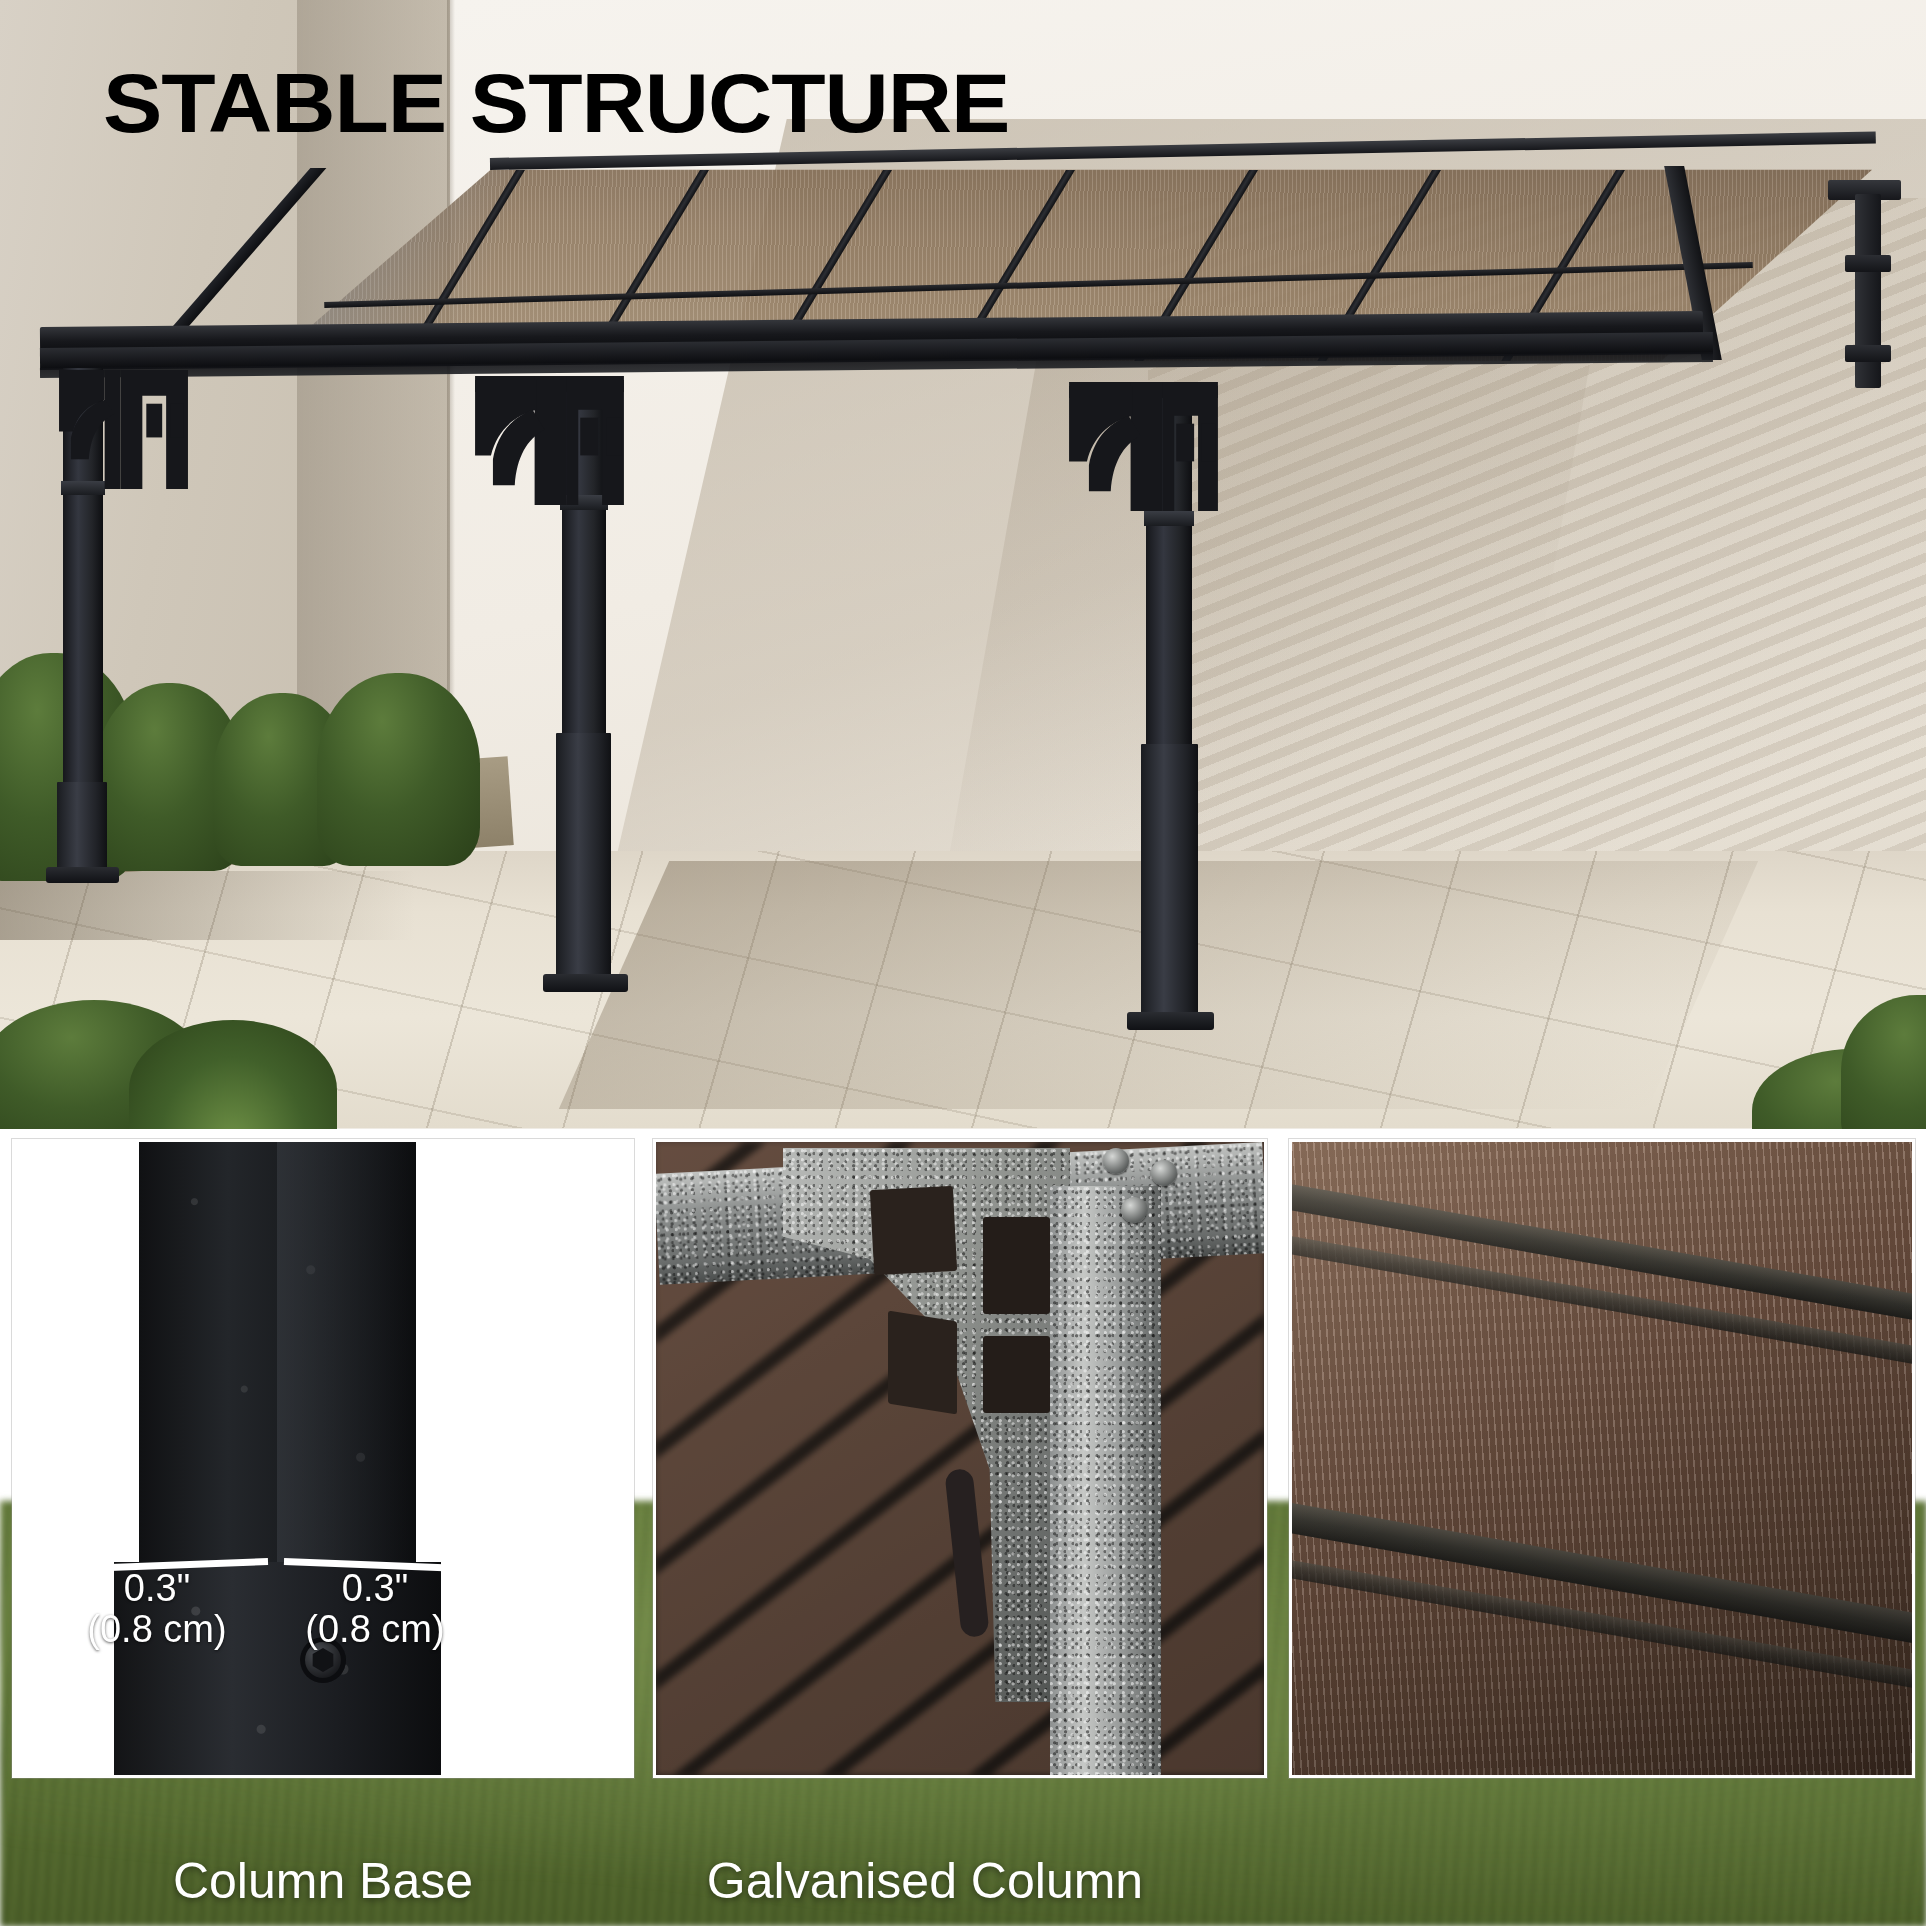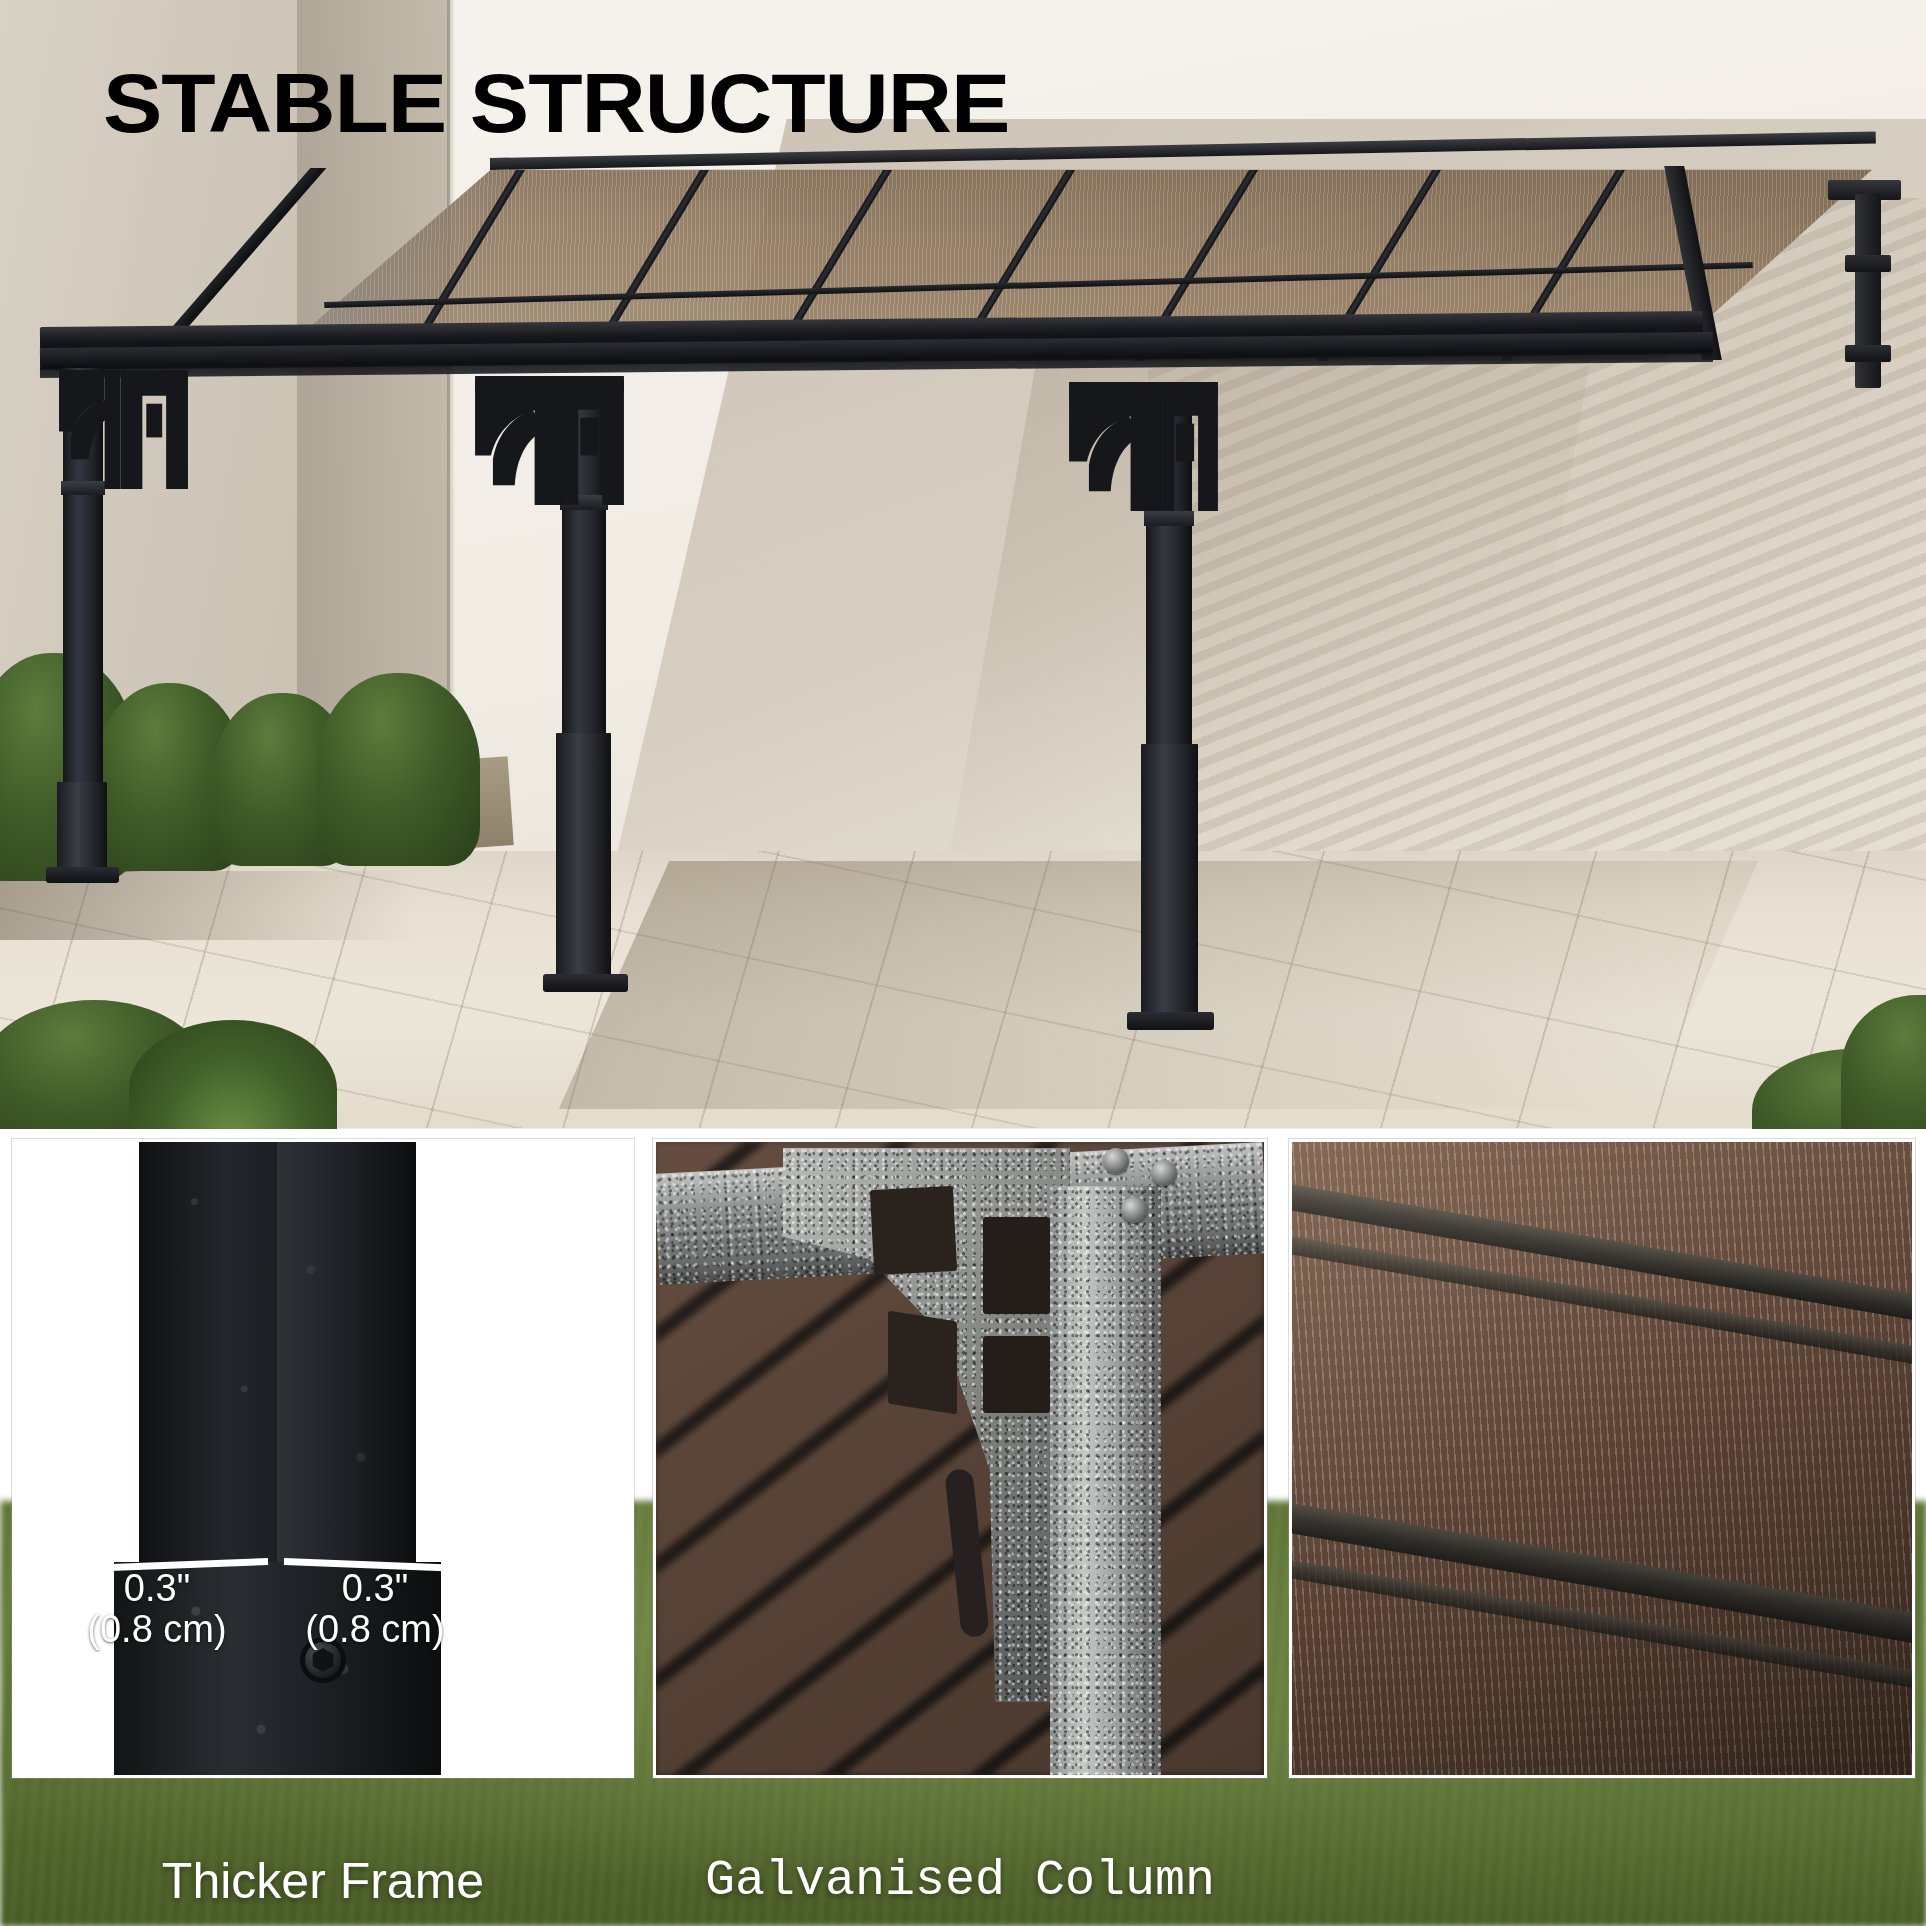--- a/index.html
+++ b/index.html
@@ -554,23 +554,23 @@
       <div class="p3-ribs"></div>
       <div class="p3-bar" style="top:97px;  transform:rotate(10deg);"></div>
       <div class="p3-bar" style="top:149px; transform:rotate(10deg); height:18px; opacity:.85;"></div>
       <div class="p3-bar" style="top:416px; transform:rotate(10deg); height:30px;"></div>
       <div class="p3-bar" style="top:473px; transform:rotate(10deg); height:18px; opacity:.8;"></div>
       <div class="p3-hl"></div>
     </div>
   </div>
 
   <div class="caption" style="left:12px; width:622px;">
-    <span>Thicker Frame</span>
-  </div>
-
-  <div class="caption" style="left:653px; width:614px;font-family:Liberation Mono, monospace;">
+    <span>Column Base</span>
+  </div>
+
+  <div class="caption" style="left:618px; width:614px;">
     <span>Galvanised Column</span>
   </div>
 
   <div class="caption" style="left:1289px; width:626px; bottom:6px;">
   </div>
 </div>
 
 
 </body></html>

